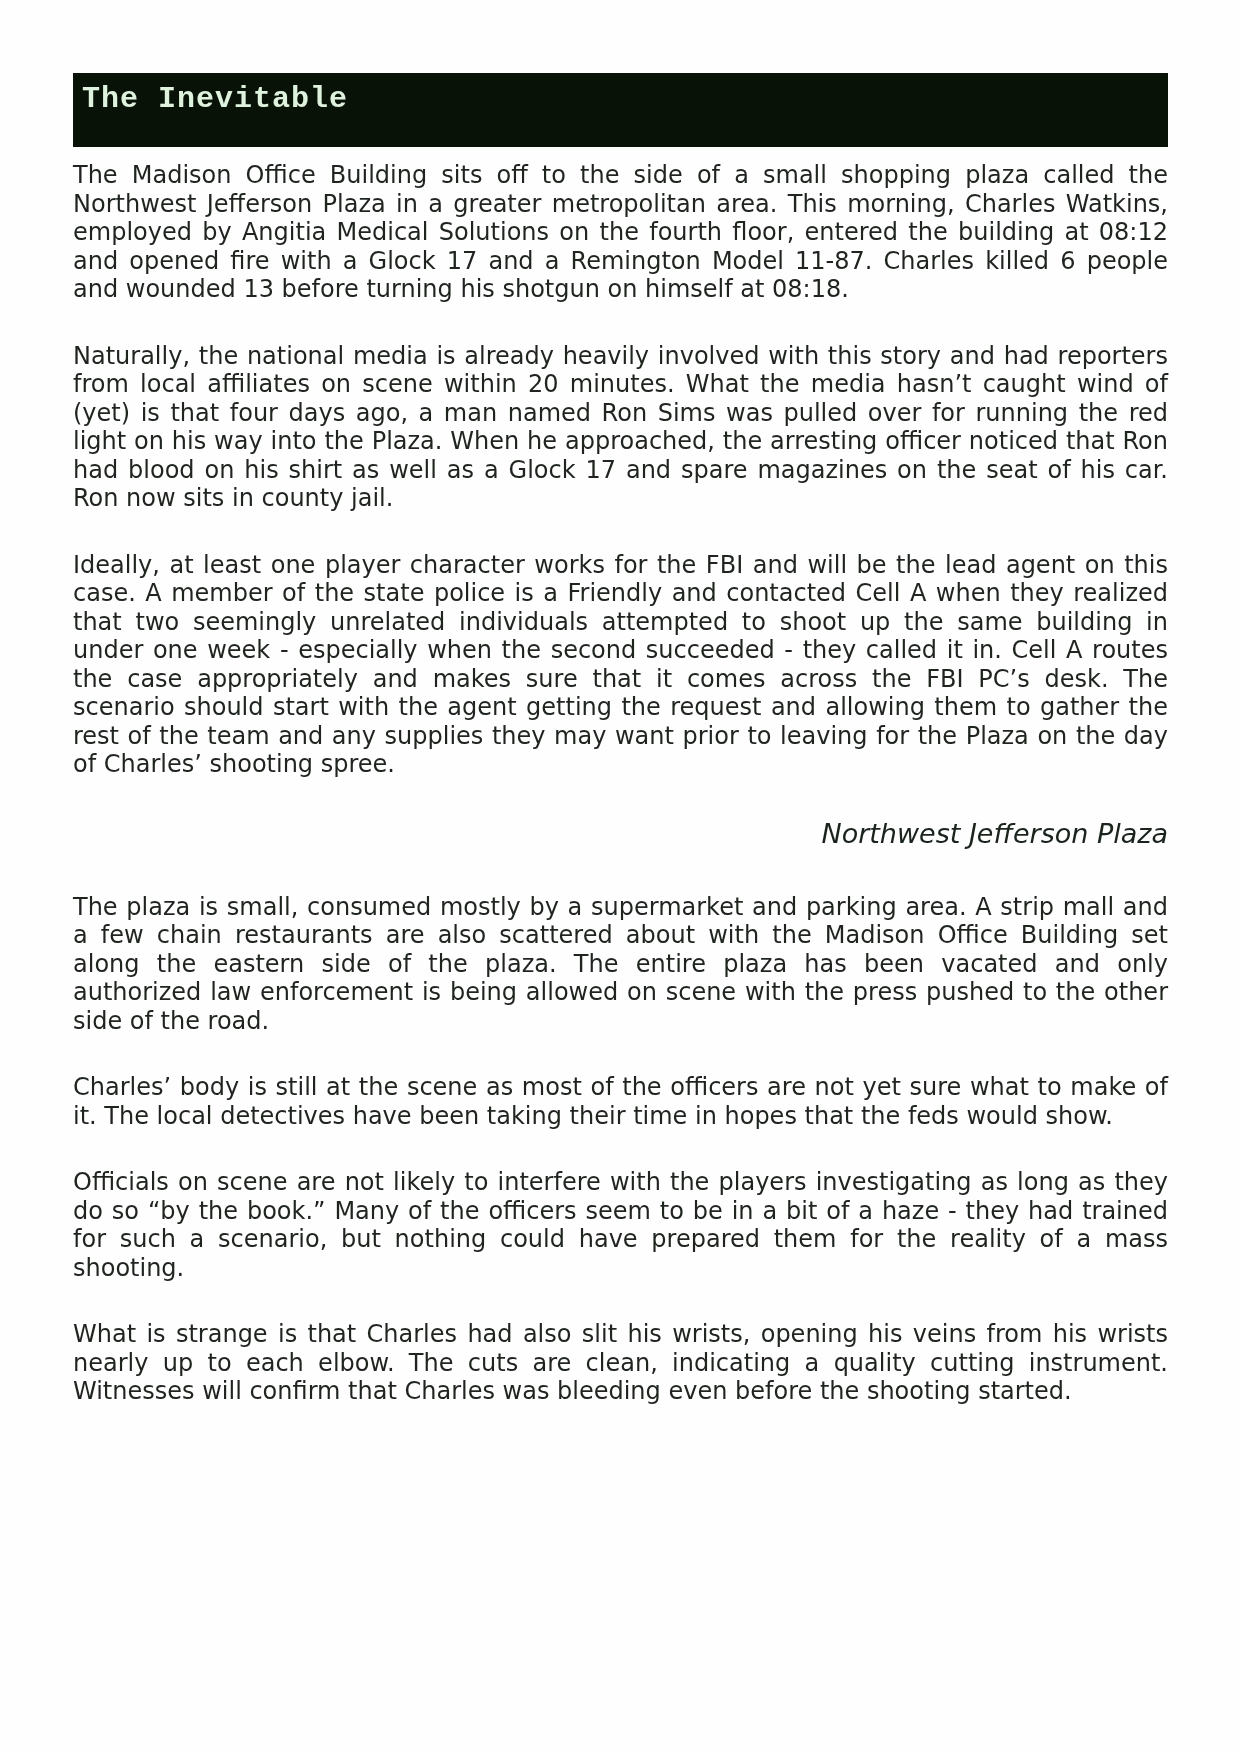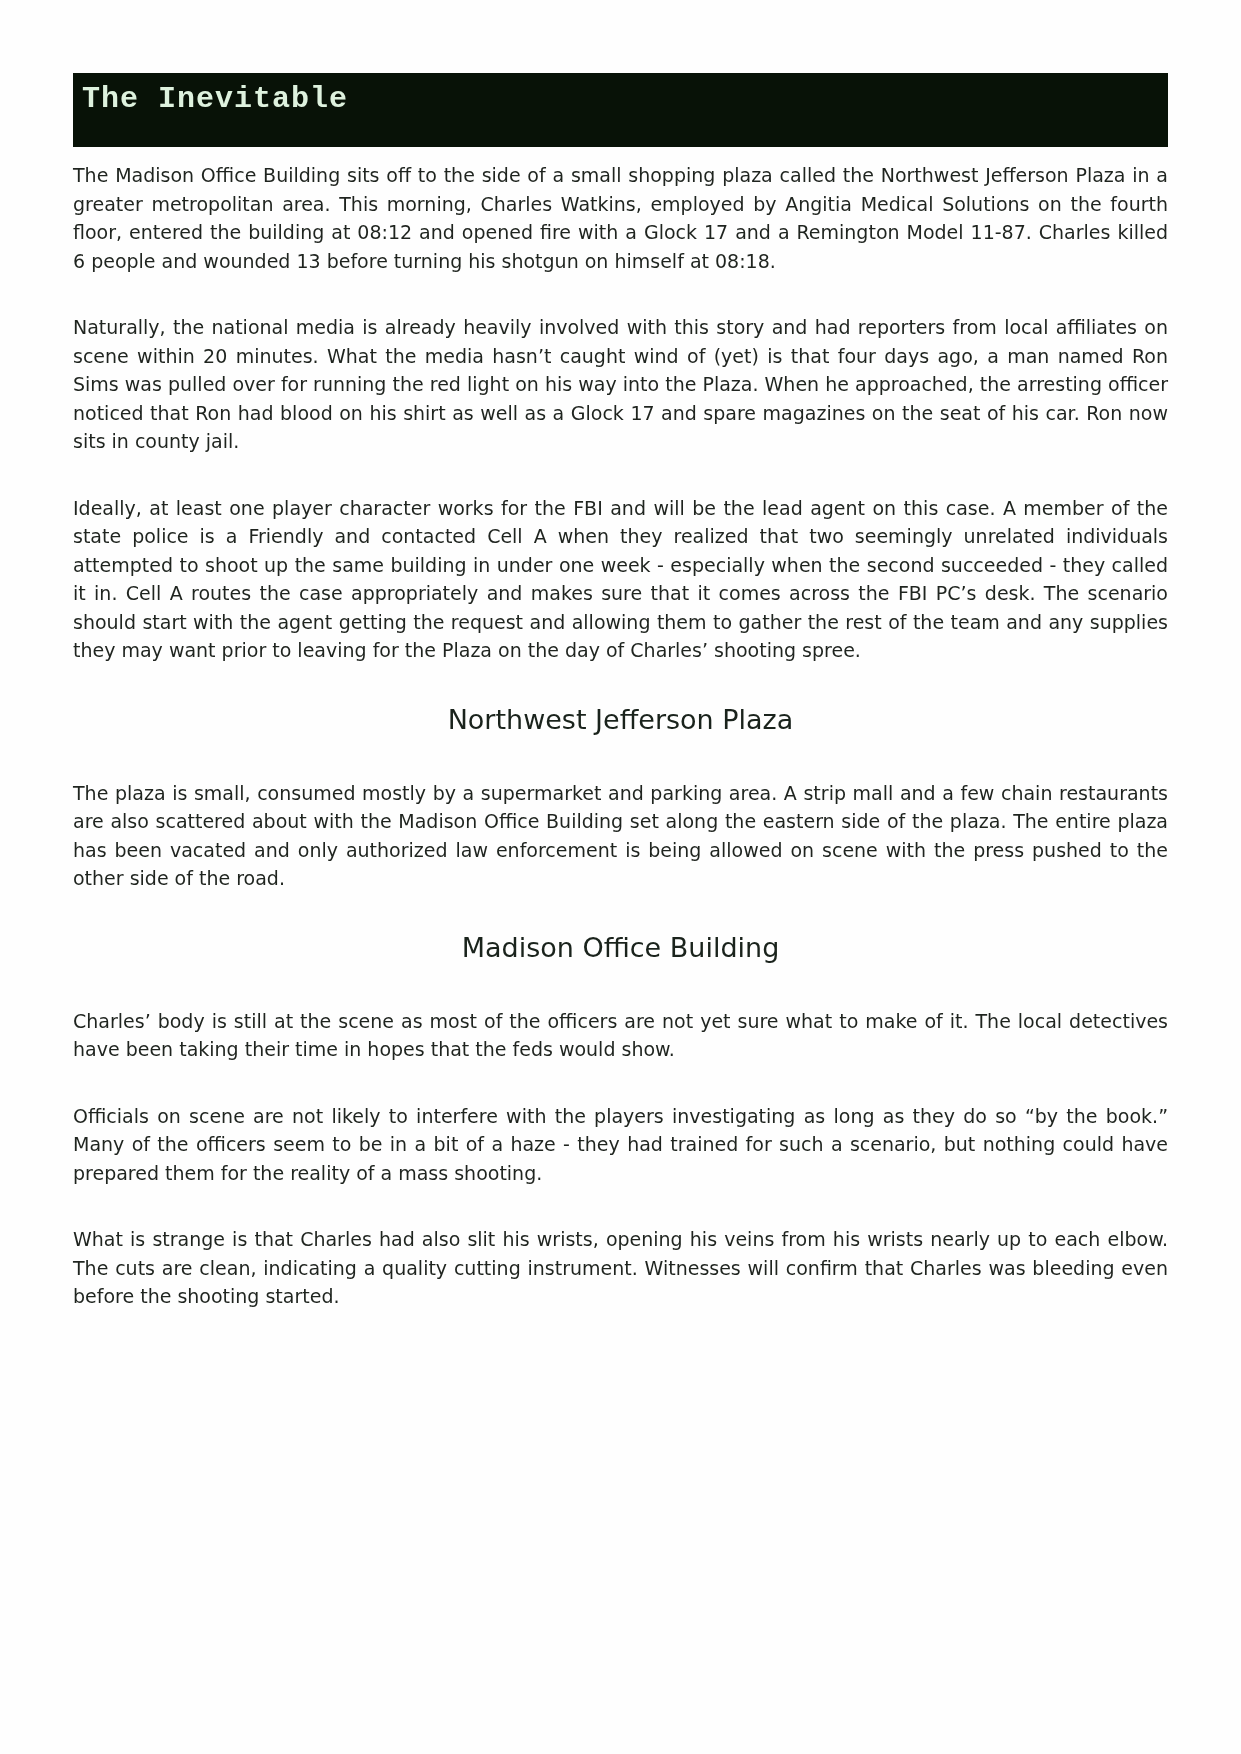--- a/index.html
+++ b/index.html
@@ -21,34 +21,35 @@
   }
   .title-bar .title-text {
     font-family: "Liberation Mono", "DejaVu Sans Mono", monospace;
     font-weight: bold;
     font-size: 30px;
     line-height: 36px;
     letter-spacing: 1px;
     color: #def2de;
   }
   .body-copy p {
-    font-size: 19px;
+    font-size: 24px;
     line-height: 28.5px;
     text-align: justify;
     color: #1f241f;
     margin: 0 0 38px 0;
   }
   .body-copy h2 {
     font-family: "DejaVu Sans", sans-serif;
     font-weight: 500;
     font-size: 27px;
     line-height: 34px;
     color: #1a231c;
     margin: 24px 0 42px 0;
-    text-align: center;
+    text-align: right;
+    font-style: italic;
   }
 </style>
 </head>
 <body>
 
 <div class="page">
 
   <header class="title-bar">
     <span class="title-text">The Inevitable</span>
   </header>
@@ -58,21 +59,20 @@
     <p>The Madison Office Building sits off to the side of a small shopping plaza called the Northwest Jefferson Plaza in a greater metropolitan area. This morning, Charles Watkins, employed by Angitia Medical Solutions on the fourth floor, entered the building at 08:12 and opened fire with a Glock 17 and a Remington Model 11-87. Charles killed 6 people and wounded 13 before turning his shotgun on himself at 08:18.</p>
 
     <p>Naturally, the national media is already heavily involved with this story and had reporters from local affiliates on scene within 20 minutes. What the media hasn’t caught wind of (yet) is that four days ago, a man named Ron Sims was pulled over for running the red light on his way into the Plaza. When he approached, the arresting officer noticed that Ron had blood on his shirt as well as a Glock 17 and spare magazines on the seat of his car. Ron now sits in county jail.</p>
 
     <p>Ideally, at least one player character works for the FBI and will be the lead agent on this case. A member of the state police is a Friendly and contacted Cell A when they realized that two seemingly unrelated individuals attempted to shoot up the same building in under one week - especially when the second succeeded - they called it in. Cell A routes the case appropriately and makes sure that it comes across the FBI PC’s desk. The scenario should start with the agent getting the request and allowing them to gather the rest of the team and any supplies they may want prior to leaving for the Plaza on the day of Charles’ shooting spree.</p>
 
     <h2>Northwest Jefferson Plaza</h2>
 
     <p>The plaza is small, consumed mostly by a supermarket and parking area. A strip mall and a few chain restaurants are also scattered about with the Madison Office Building set along the eastern side of the plaza. The entire plaza has been vacated and only authorized law enforcement is being allowed on scene with the press pushed to the other side of the road.</p>
 
-    <h2>Madison Office Building</h2>
 
 
     <p>Charles’ body is still at the scene as most of the officers are not yet sure what to make of it. The local detectives have been taking their time in hopes that the feds would show.</p>
 
     <p>Officials on scene are not likely to interfere with the players investigating as long as they do so “by the book.” Many of the officers seem to be in a bit of a haze - they had trained for such a scenario, but nothing could have prepared them for the reality of a mass shooting.</p>
 
 
     <p>What is strange is that Charles had also slit his wrists, opening his veins from his wrists nearly up to each elbow. The cuts are clean, indicating a quality cutting instrument. Witnesses will confirm that Charles was bleeding even before the shooting started.</p>
 
   </main>

